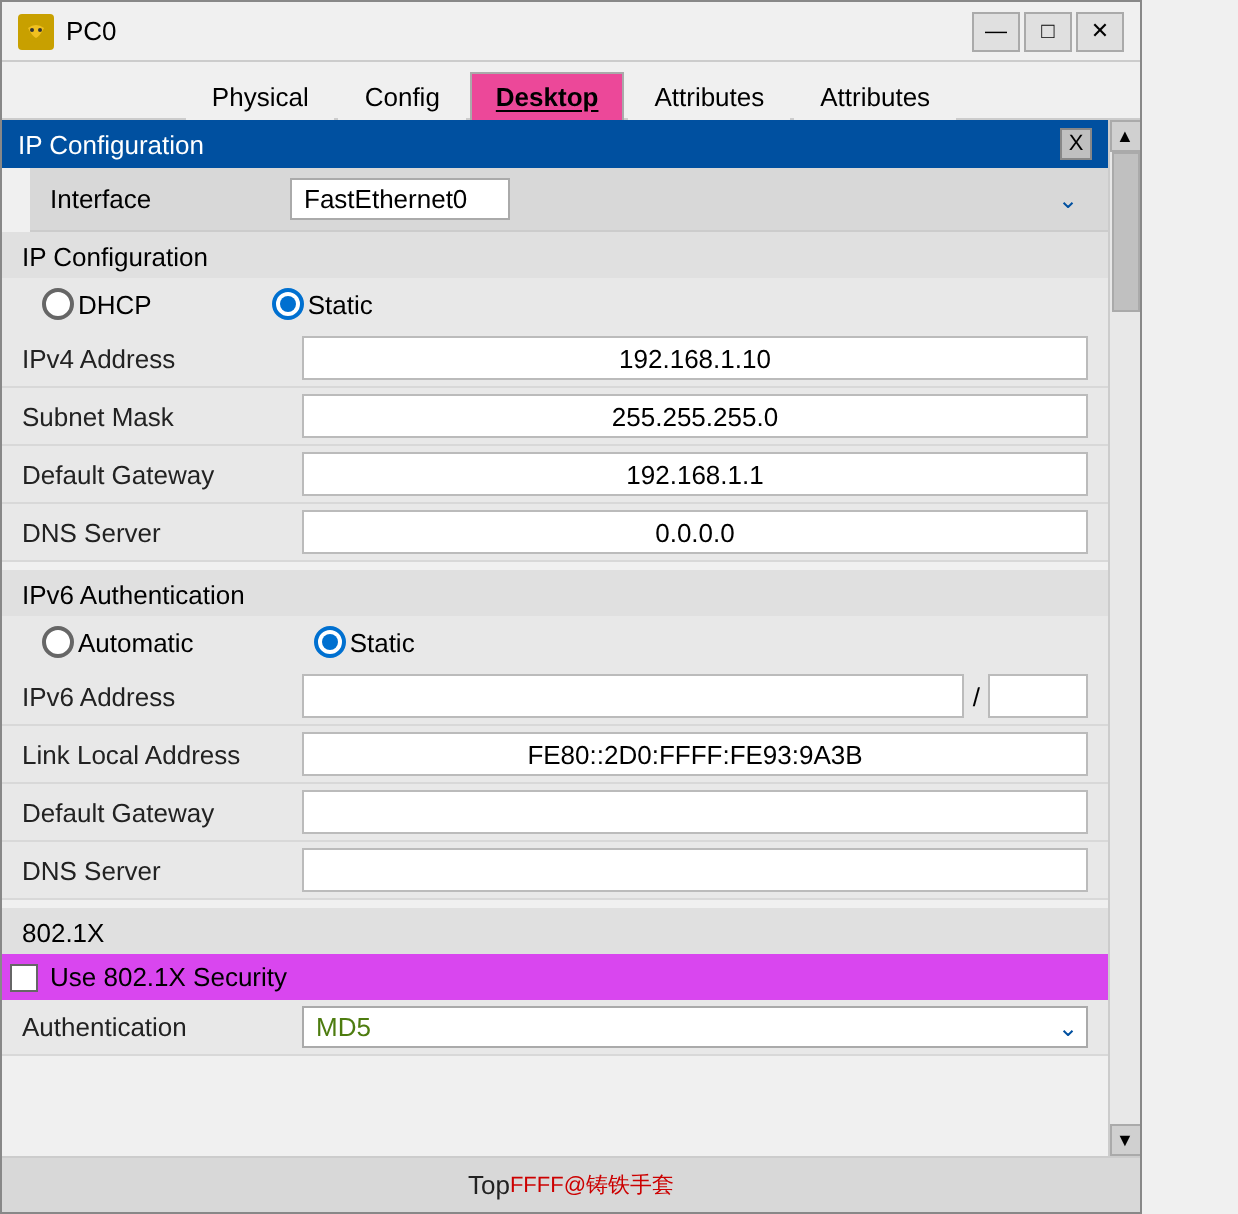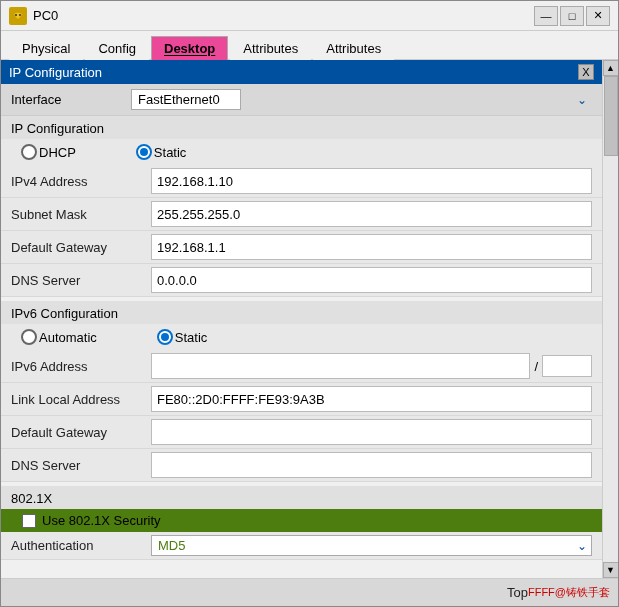--- a/index.html
+++ b/index.html
@@ -6,21 +6,21 @@
     body {
       font-family: 'Segoe UI', Arial, sans-serif;
       font-size: 13px;
       background: #f0f0f0;
       width: 619px;
       height: 607px;
       overflow: hidden;
     }
 
     .window {
-      width: 619px;
+      width: 571px;
       height: 607px;
       background: #f0f0f0;
       border: 1px solid #888;
       display: flex;
       flex-direction: column;
     }
 
     
     .title-bar {
       background: #f0f0f0;
@@ -60,20 +60,21 @@
       font-size: 11px;
     }
 
     
     .tabs-bar {
       display: flex;
       padding: 4px 8px 0;
       background: #f0f0f0;
       border-bottom: 1px solid #ccc;
       gap: 2px;
+      justify-content: center;
     }
     .tab {
       padding: 4px 12px;
       cursor: pointer;
       border: 1px solid transparent;
       border-bottom: none;
       font-size: 13px;
       background: #f0f0f0;
       position: relative;
       bottom: -1px;
@@ -125,20 +126,21 @@
       color: black;
     }
 
     
     .interface-row {
       display: flex;
       align-items: center;
       padding: 5px 10px;
       background: #d8d8d8;
       border-bottom: 1px solid #ccc;
+      margin-left: 14px;
     }
     .interface-label {
       width: 120px;
       font-size: 13px;
     }
     .interface-select {
       flex: 1;
       padding: 2px 6px;
       font-size: 13px;
       border: 1px solid #aaa;
@@ -214,25 +216,26 @@
       background: #e8e8e8;
       border-bottom: 1px solid #d8d8d8;
     }
     .form-label {
       width: 140px;
       font-size: 13px;
       color: #222;
     }
     .form-input {
       flex: 1;
-      padding: 12px 5px;
+      padding: 2px 5px;
       font-size: 13px;
       border: 1px solid #bbb;
       background: white;
       height: 22px;
+      text-align: center;
     }
     .form-input-with-slash {
       display: flex;
       align-items: center;
       flex: 1;
       gap: 4px;
     }
     .form-input-short {
       width: 50px;
       padding: 2px 5px;
@@ -275,43 +278,43 @@
       height: 80px;
       background: #c0c0c0;
       border: 1px solid #aaa;
       left: 1px;
     }
 
     
     .checkbox-row {
       display: flex;
       align-items: center;
-      padding: 4px 21px;
-      background: #4d7c0f;
+      padding: 4px 4px;
+      background: #d946ef;
       gap: 6px;
     }
     .checkbox-box {
       width: 14px;
       height: 14px;
       border: 1px solid #666;
       background: white;
       display: flex;
       align-items: center;
       justify-content: center;
     }
 
     
     .bottom-bar {
       height: 28px;
       background: #d8d8d8;
       border-top: 1px solid #ccc;
       display: flex;
       align-items: center;
       padding: 0 8px;
-      justify-content: flex-end;
+      justify-content: center;
     }
     .bottom-top-btn {
       font-size: 13px;
       cursor: pointer;
       color: #222;
     }
     .watermark {
       font-size: 11px;
       color: #c00;
       font-family: Arial, sans-serif;
@@ -387,21 +390,21 @@
       </div>
       <div class="form-row">
         <span class="form-label">Default Gateway</span>
         <input class="form-input" type="text" value="192.168.1.1" style="">
       </div>
       <div class="form-row">
         <span class="form-label">DNS Server</span>
         <input class="form-input" type="text" value="0.0.0.0" style="">
       </div>
 
-      <div class="section-label" style="margin-top:4px;">IPv6 Configuration</div>
+      <div class="section-label" style="margin-top:4px;">IPv6 Authentication</div>
 
       <div class="radio-row">
         <div class="radio-item">
           <div class="radio-circle"></div>
           <span>Automatic</span>
         </div>
         <div class="radio-item">
           <div class="radio-circle checked"></div>
           <span>Static</span>
         </div>

